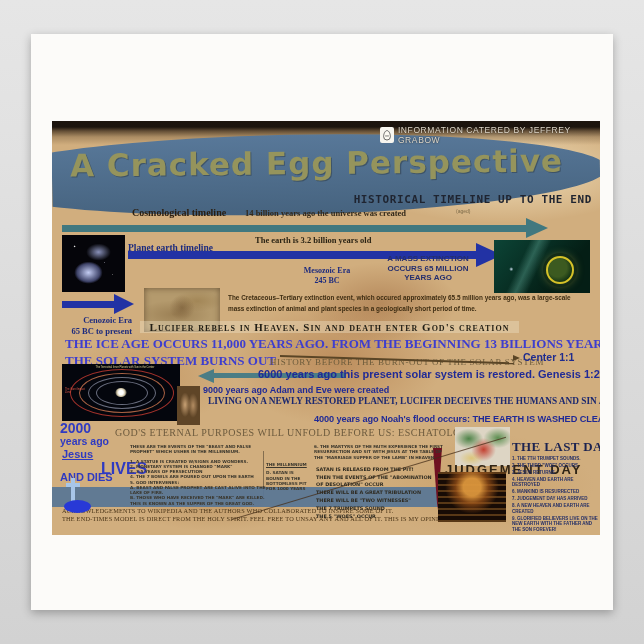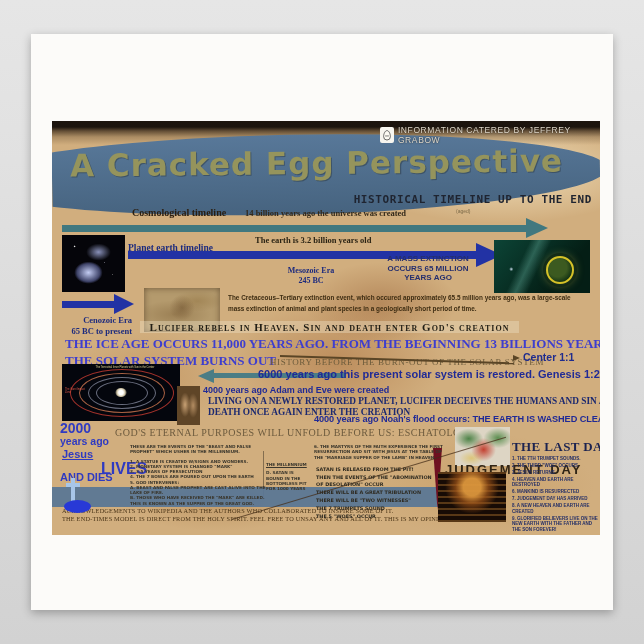--- a/index.html
+++ b/index.html
@@ -51,21 +51,21 @@
   
   [data-name="earth-label"]{left:76px;top:114px;font-family:"Liberation Serif",serif;font-weight:700;font-size:9.5px;
     color:#1d2b7e;text-decoration:underline;margin-top:8px;}
   [data-name="earth-text"]{left:203px;top:114px;font-family:"Liberation Serif",serif;font-weight:700;font-size:8.5px;color:#2b2415;}
   [data-name="earth-arrow"] .shaft{position:absolute;left:76px;top:130px;width:348px;height:8px;background:#2232a4;}
   [data-name="earth-arrow"] .head{position:absolute;left:424px;top:122px;width:0;height:0;
     border-left:26px solid #2232a4;border-top:12px solid transparent;border-bottom:12px solid transparent;}
   .era{font-family:"Liberation Serif",serif;font-weight:700;font-size:8px;color:#1d2b7e;line-height:1.25;}
   [data-name="era-precambrian"]{left:78px;top:140px;}
   [data-name="era-paleozoic"]{left:163px;top:141px;width:62px;text-align:center;}
-  [data-name="era-mesozoic"]{left:222px;top:145px;width:74px;text-align:center;}
+  [data-name="era-mesozoic"]{left:238px;top:145px;width:74px;text-align:center;}
   [data-name="mass-extinction-callout"]{left:315px;top:133px;width:122px;text-align:center;
     font-weight:700;font-size:8px;line-height:1.2;color:#262f6e;}
 
   
   [data-name="space-image"]{left:442px;top:119px;width:96px;height:53px;overflow:hidden;background:
     linear-gradient(115deg, transparent 30%, rgba(140,230,210,0.28) 38%, transparent 48%),
     radial-gradient(circle 3px at 18% 55%, #cde, transparent 70%),
     linear-gradient(130deg,#0c4436,#041e15 70%);}
   [data-name="space-image"]::after{content:"";position:absolute;left:52px;top:16px;width:24px;height:24px;border-radius:50%;
     background:radial-gradient(circle at 40% 40%, #3c5a20 0 45%, #0c2a10 80%);
@@ -271,23 +271,22 @@
         <div class="abs" data-name="solar-label">The Giant Impact Zone</div>
       </div>
 
       <div data-name="restore-arrow">
         <div class="shaft" data-name="restore-arrow-shaft"></div>
         <div class="head" data-name="restore-arrow-head"></div>
       </div>
       <div class="abs nw" data-name="restored-line">6000 years ago this present solar system is restored. Genesis 1:2</div>
 
       <div class="abs" data-name="adam-eve-image"></div>
-      <div class="abs nw" data-name="adam-eve-line">4000 years ago Adam and Eve were created</div>
+      <div class="abs nw" data-name="adam-eve-line">9000 years ago Adam and Eve were created</div>
       <div class="abs nw" data-name="living-line1">LIVING ON A NEWLY RESTORED PLANET, LUCIFER DECEIVES THE HUMANS AND SIN AND</div>
-      <div class="abs nw" data-name="living-line2">DEATH ONCE AGAIN ENTER THE CREATION</div>
       <div class="abs nw" data-name="flood-line">4000 years ago Noah's flood occurs: THE EARTH IS WASHED CLEAN</div>
 
       <div class="abs jesus" data-name="year-2000">2000</div>
       <div class="abs jesus" data-name="years-ago">years ago</div>
       <div class="abs jesus" data-name="jesus-name">Jesus</div>
       <div class="abs jesus" data-name="jesus-lives">LIVES</div>
       <div class="abs jesus" data-name="jesus-dies">AND DIES</div>
       <div class="abs" data-name="cross-icon">
         <div class="v" data-name="cross-vertical"></div>
         <div class="h" data-name="cross-horizontal"></div>

